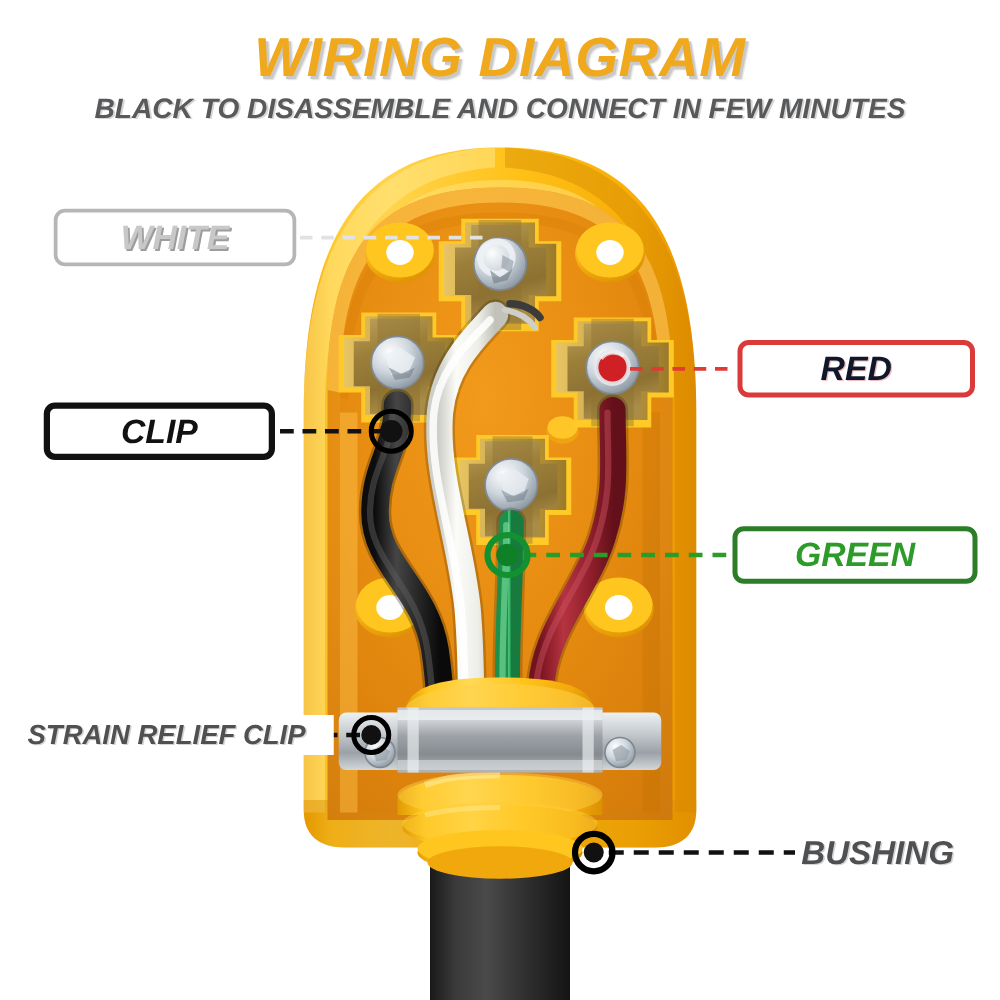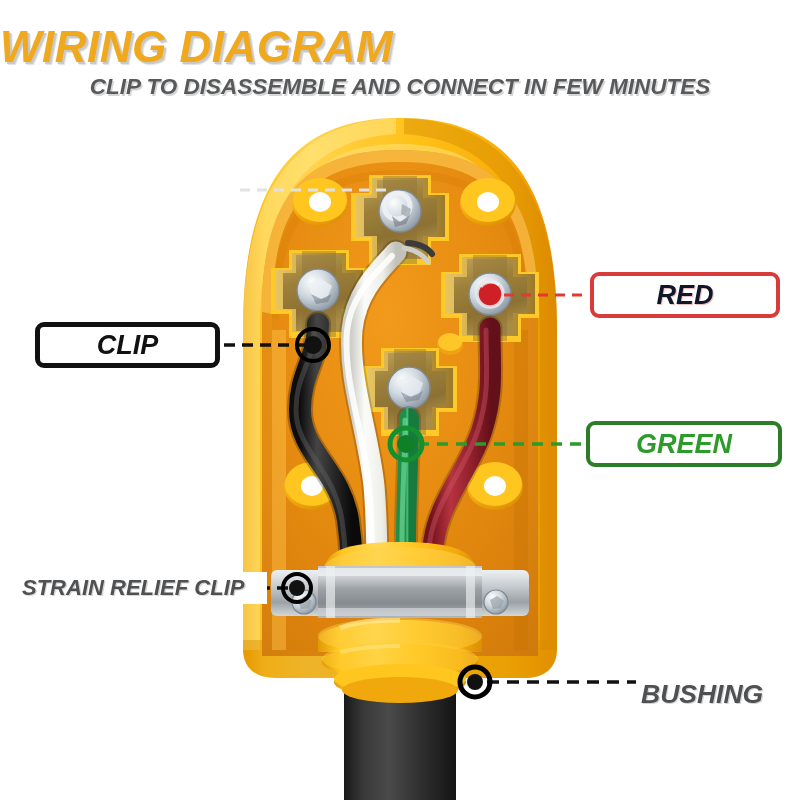--- a/index.html
+++ b/index.html
@@ -14,21 +14,21 @@
     background: #ffffff;
     overflow: hidden;
     font-family: "Liberation Sans", sans-serif;
   }
 
   
   .title {
     position: absolute;
     left: 0; top: 22px;
     width: 800px;
-    text-align: left;
+    text-align: center;
     font-size: 44px;
     font-weight: bold;
     font-style: italic;
     letter-spacing: 0.5px;
     color: #f0a81c;
     text-shadow: 2px 2px 0 #c9c9c9, 3px 3px 1px #e2e2e2;
     white-space: nowrap;
   }
   .subtitle {
     position: absolute;
@@ -89,38 +89,37 @@
     color: #4f5052;
     font-size: 22px;
     text-shadow: 1.2px 1.2px 0 #d4d4d4;
   }
   #label-bushing {
     left: 641px; top: 664px; width: 160px; height: 36px;
     justify-content: flex-start;
     color: #4f5052;
     font-size: 26.5px;
     text-shadow: 1.2px 1.2px 0 #d4d4d4;
-    margin-top: 12px;
   }
 
   
   #art {
     position: absolute;
     left: 0; top: 0;
     width: 800px;
     height: 800px;
   }
 </style>
 </head>
 <body>
 
 <div id="stage">
 
   <div class="title">WIRING DIAGRAM</div>
-  <div class="subtitle">CLIP TO DISASSEMBLE AND CONNECT IN FEW MINUTES</div>
+  <div class="subtitle">BLACK TO DISASSEMBLE AND CONNECT IN FEW MINUTES</div>
 
   <svg id="art" viewBox="0 0 800 800" xmlns="http://www.w3.org/2000/svg">
     <defs>
 
       <linearGradient id="gBody" x1="0" y1="0" x2="1" y2="0">
         <stop offset="0" stop-color="#f0a000"></stop>
         <stop offset="0.07" stop-color="#ffc92c"></stop>
         <stop offset="0.22" stop-color="#ffd44d"></stop>
         <stop offset="0.55" stop-color="#ffc117"></stop>
         <stop offset="0.84" stop-color="#f8ae08"></stop>
@@ -470,20 +469,23 @@
         <circle cx="297" cy="588" r="8" fill="#111111"></circle>
       </g>
 
       <g>
         <circle cx="475" cy="682" r="15" fill="none" stroke="#000000" stroke-width="5"></circle>
         <circle cx="475" cy="682" r="8" fill="#111111"></circle>
       </g>
     </g>
   </svg>
 
+  <div class="callout boxed" id="label-white">
+    <span>WHITE</span>
+  </div>
 
   <div class="callout boxed" id="label-black">
     <span>CLIP</span>
   </div>
 
   <div class="callout boxed" id="label-red">
     <span>RED</span>
   </div>
 
   <div class="callout" id="label-strain">

